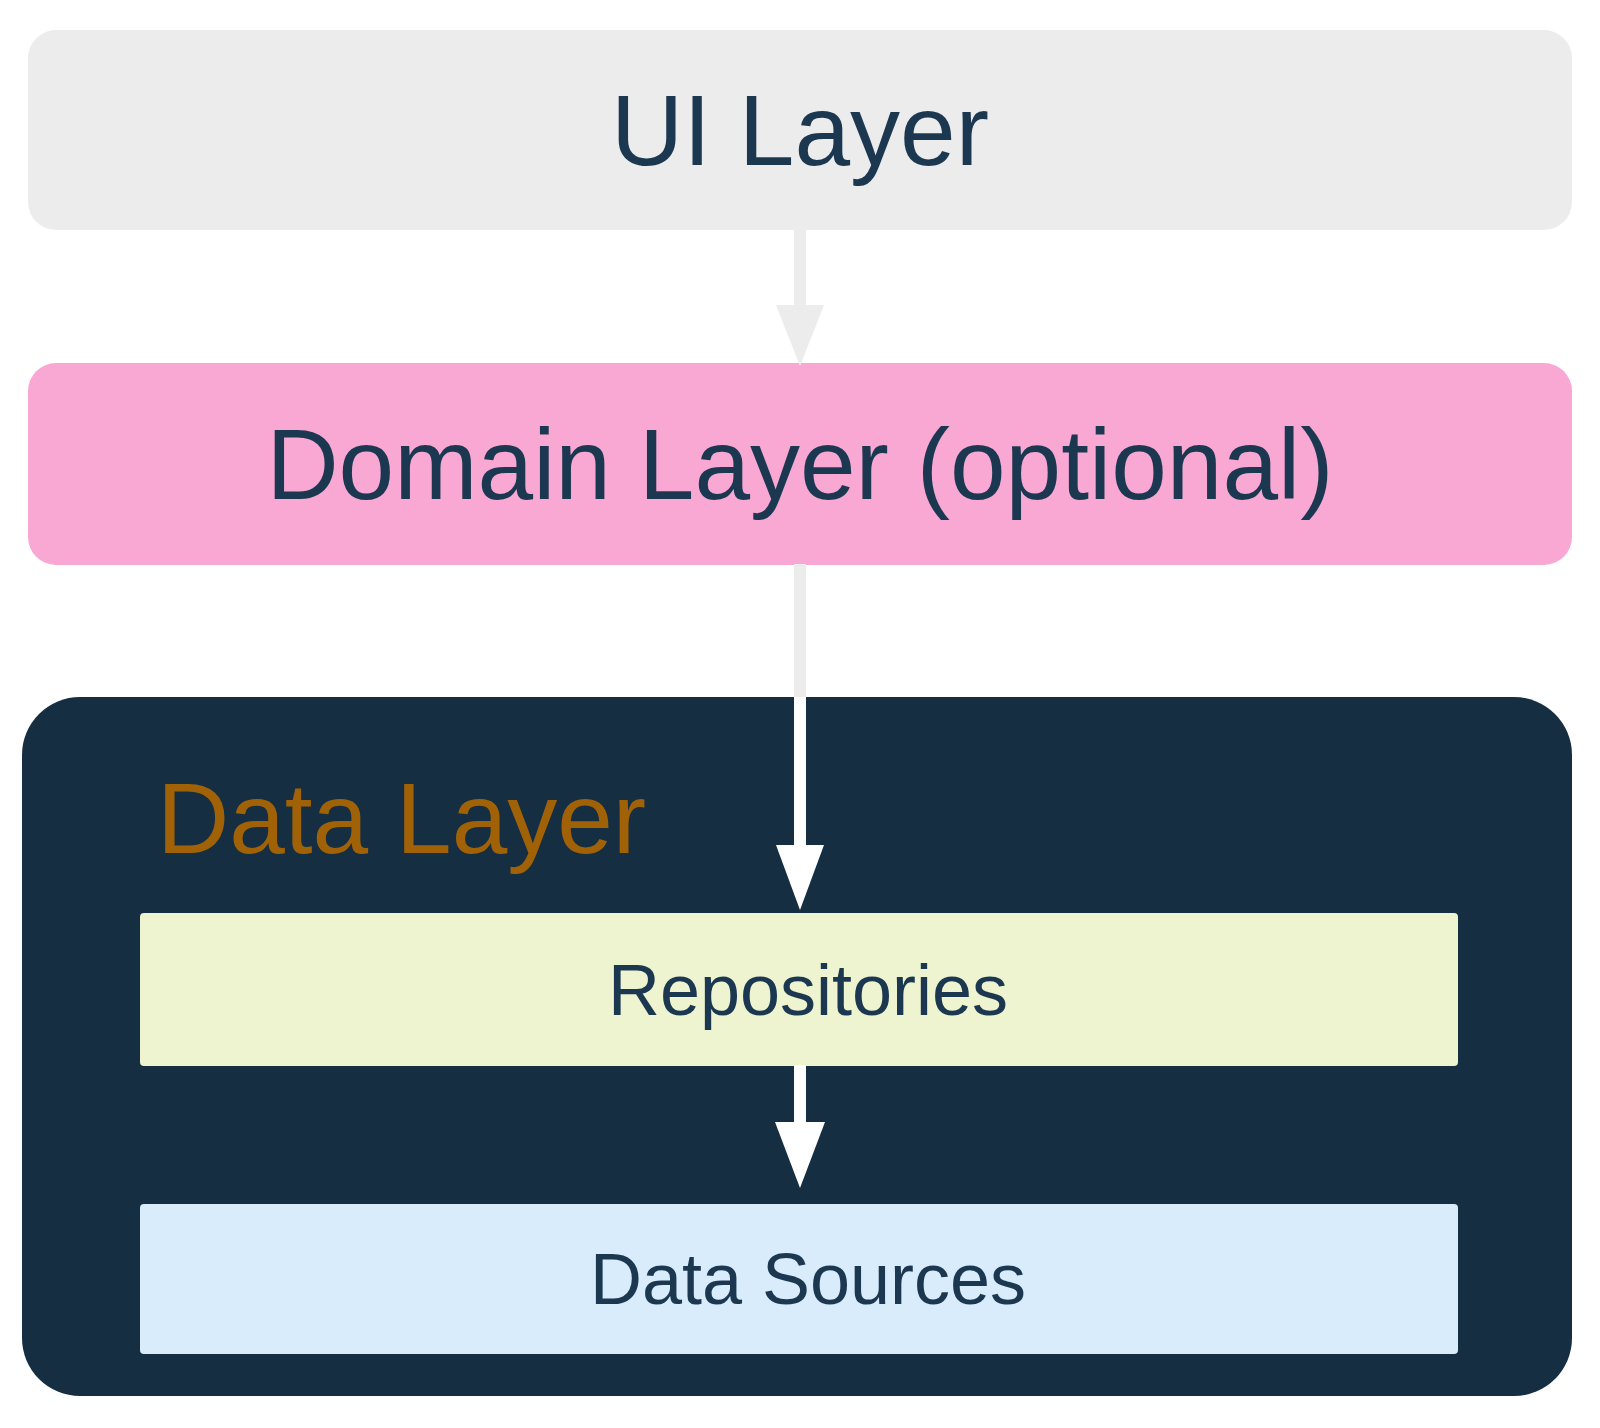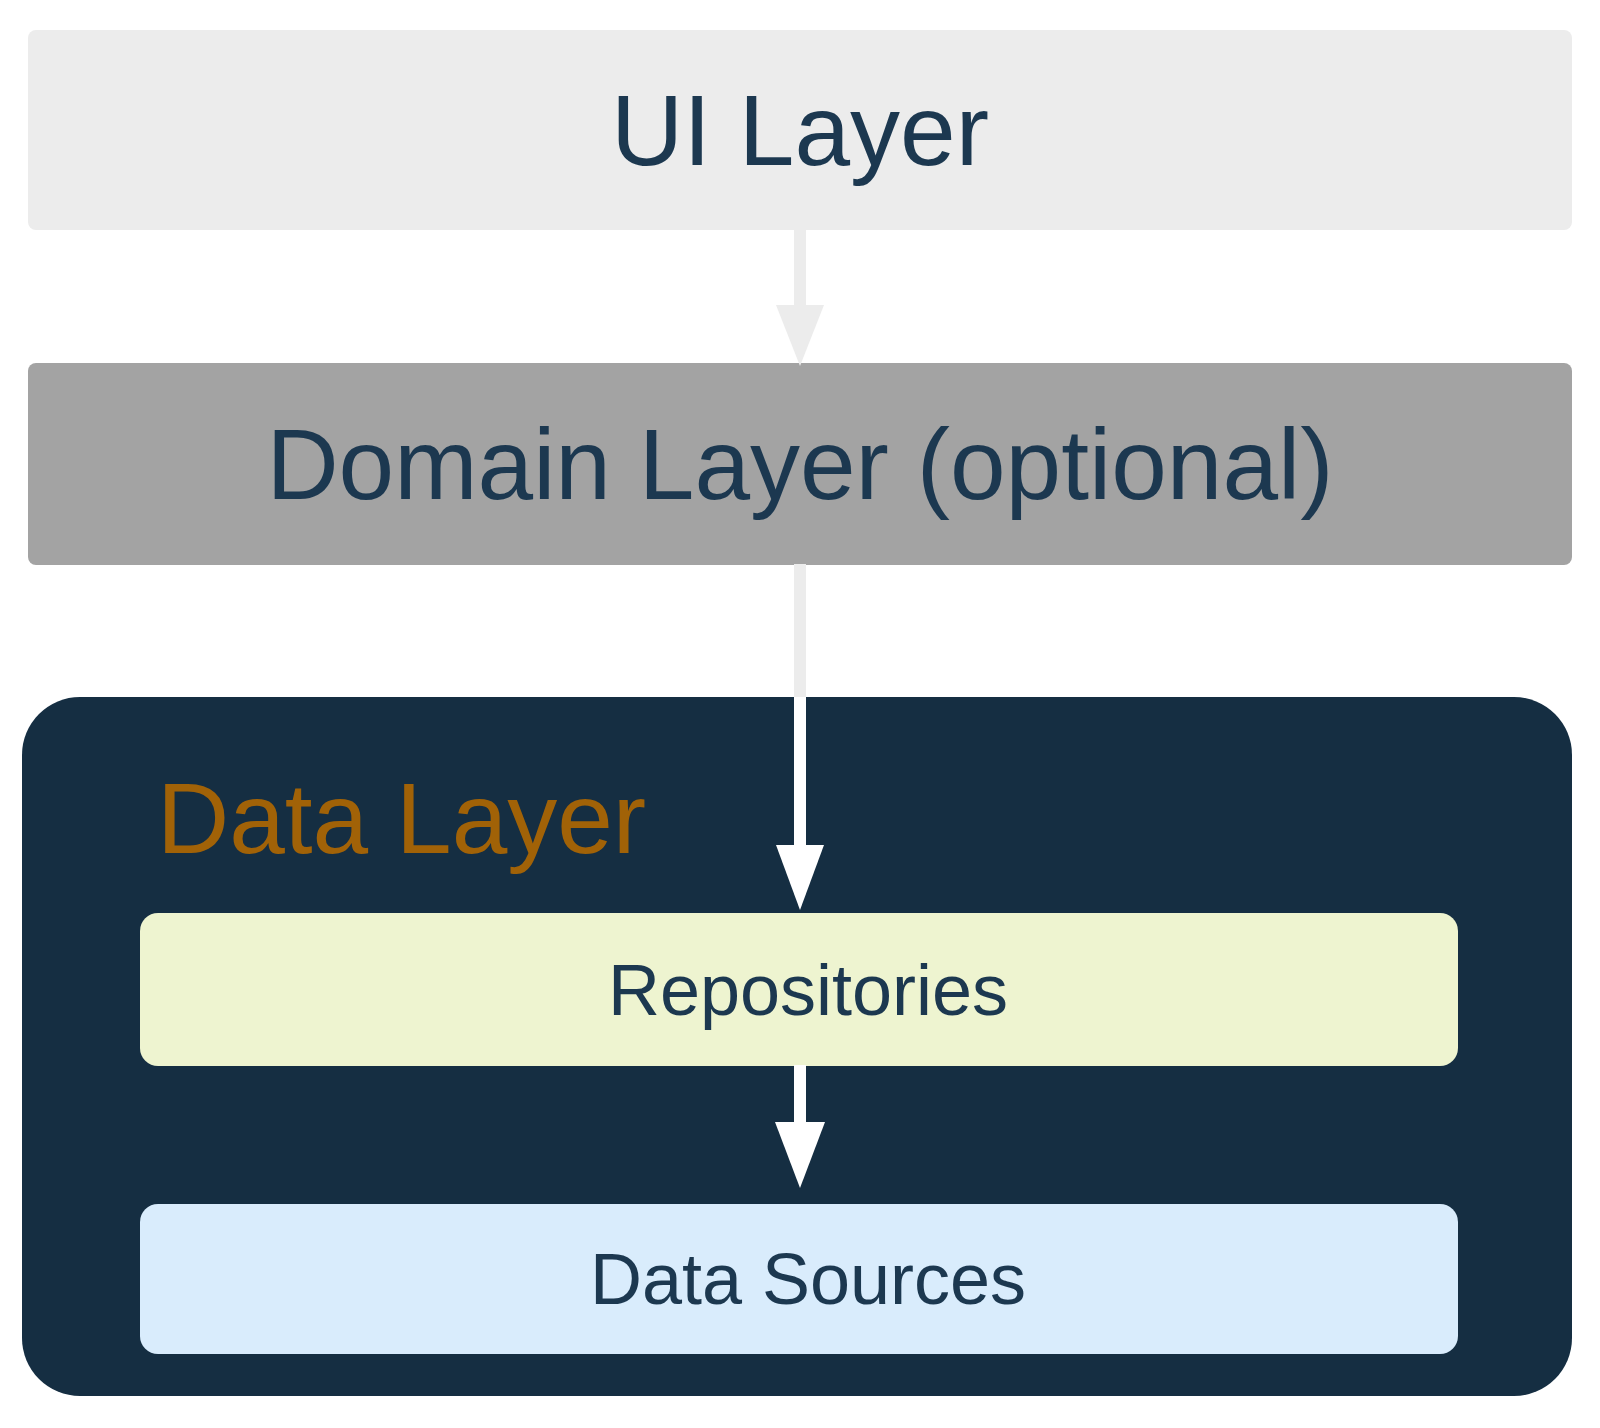--- a/index.html
+++ b/index.html
@@ -19,21 +19,21 @@
     position: absolute;
     display: flex;
     align-items: center;
     justify-content: center;
     box-sizing: border-box;
   }
   .gray-box {
     left: 28px;
     width: 1544px;
     height: 200px;
-    border-radius: 8px;
+    border-radius: 28px;
   }
   #ui-layer-box { top: 30px; }
   #domain-layer-box { top: 363px; height: 202px; }
   .layer-label {
     font-size: 100px;
     font-weight: 400;
     letter-spacing: 0px;
     white-space: nowrap;
   }
   #data-layer-box {
@@ -48,21 +48,21 @@
     left: 157px;
     top: 760px;
     font-size: 100px;
     line-height: 1;
     font-weight: 400;
     white-space: nowrap;
   }
   .inner-box {
     left: 140px;
     width: 1318px;
-    border-radius: 18px;
+    border-radius: 4px;
     padding-left: 18px;
   }
   #repositories-box { top: 913px; height: 153px; }
   #data-sources-box { top: 1188px; height: 150px; margin-top: 16px; }
   .inner-label {
     font-size: 72px;
     font-weight: 400;
     white-space: nowrap;
   }
   #arrow-overlay {
@@ -76,21 +76,21 @@
 </style>
 </head>
 <body>
 
 <div id="canvas">
 
   <div class="box gray-box" id="ui-layer-box" style="background: rgb(236, 236, 236); color: rgb(28, 56, 80);">
     <span class="layer-label">UI Layer</span>
   </div>
 
-  <div class="box gray-box" id="domain-layer-box" style="background: #a3a3a3; color: rgb(28, 56, 80);">
+  <div class="box gray-box" id="domain-layer-box" style="background: #f9a8d4; color: rgb(28, 56, 80);">
     <span class="layer-label">Domain Layer (optional)</span>
   </div>
 
   <div class="box" id="data-layer-box" style="background: rgb(21, 46, 66);">
   </div>
   <div id="data-layer-title" style="color: #a16207; margin-top: 8px;">Data Layer</div>
 
   <div class="box inner-box" id="repositories-box" style="background: rgb(238, 244, 208); color: rgb(28, 56, 80);">
     <span class="inner-label">Repositories</span>
   </div>

